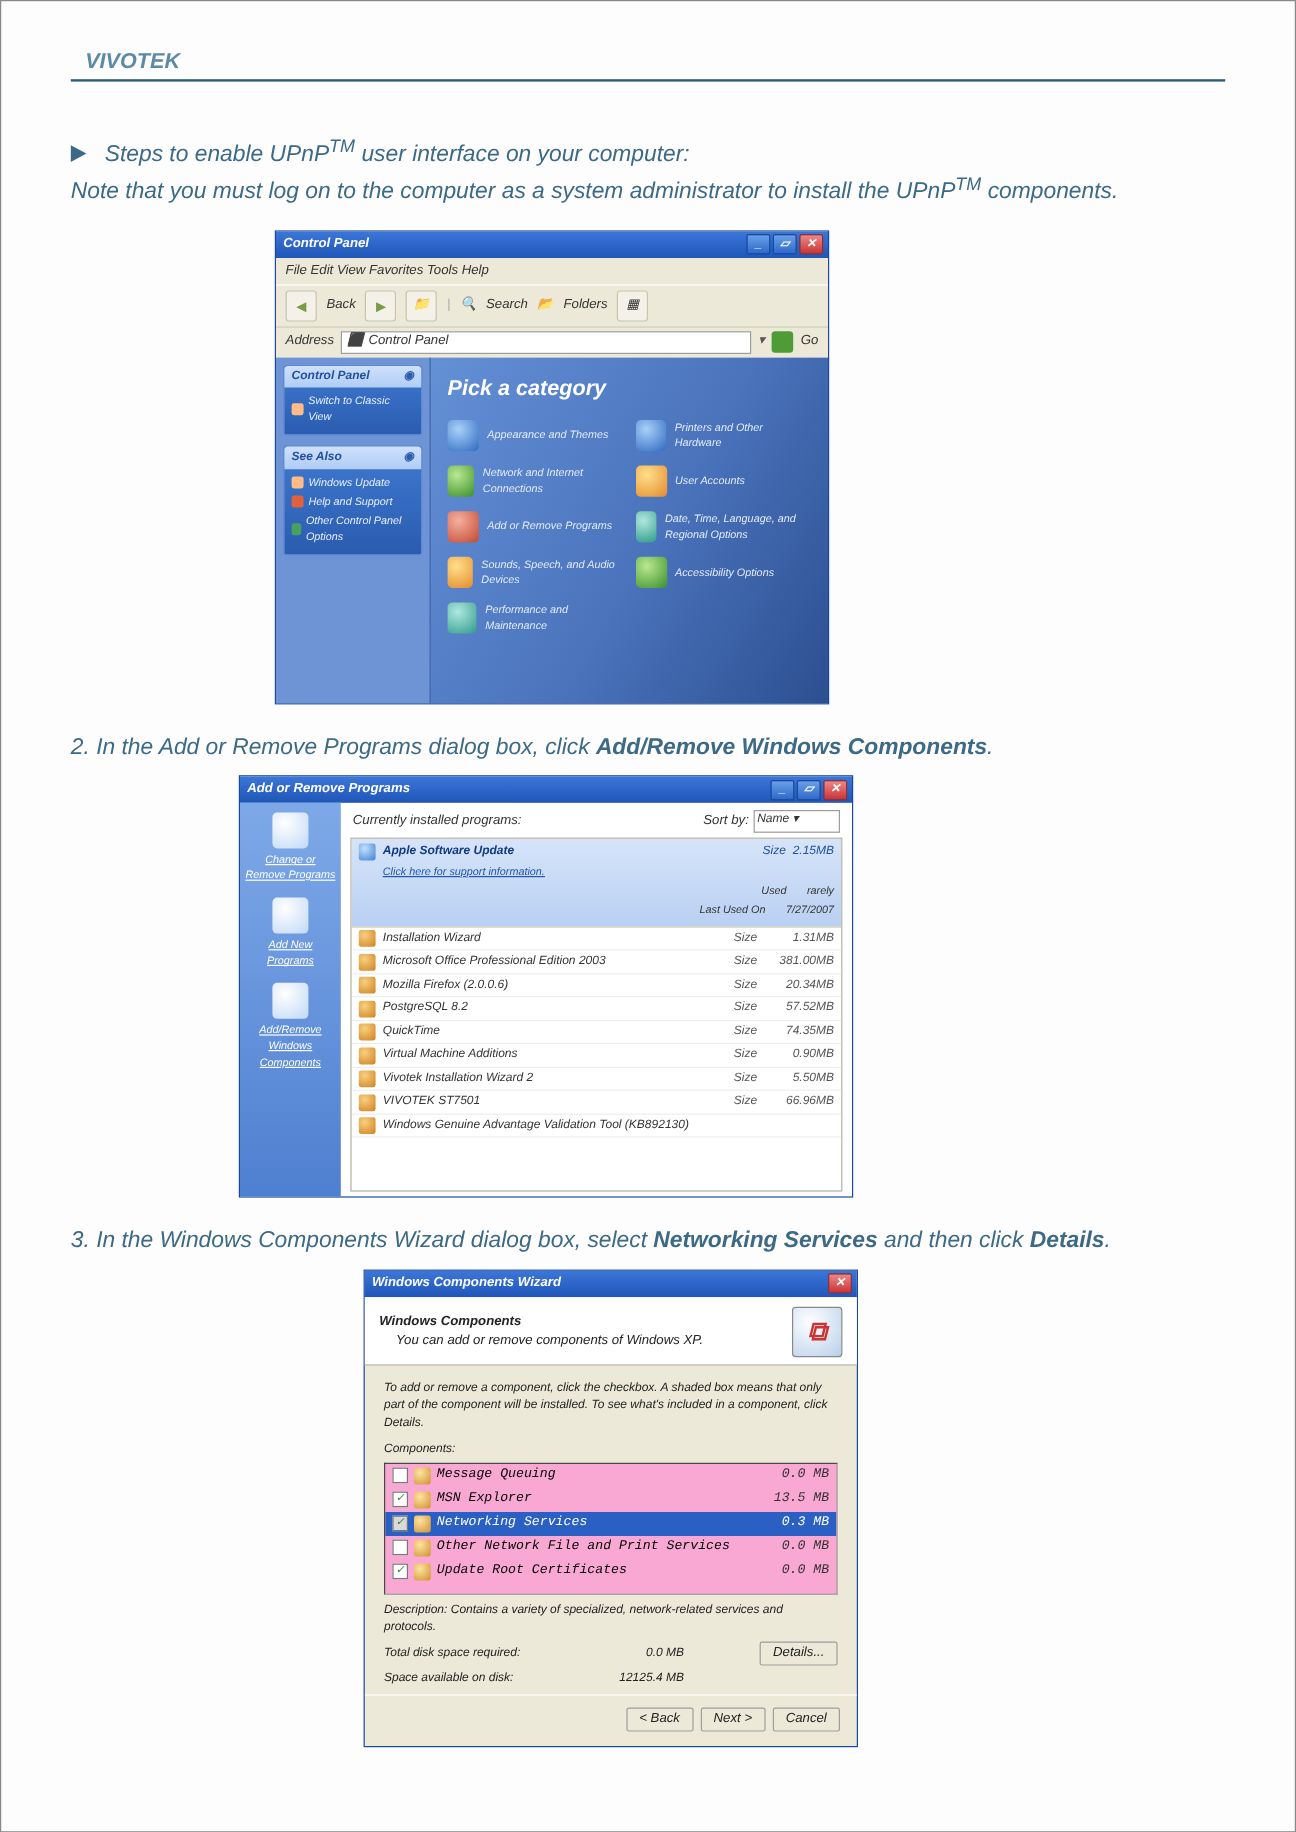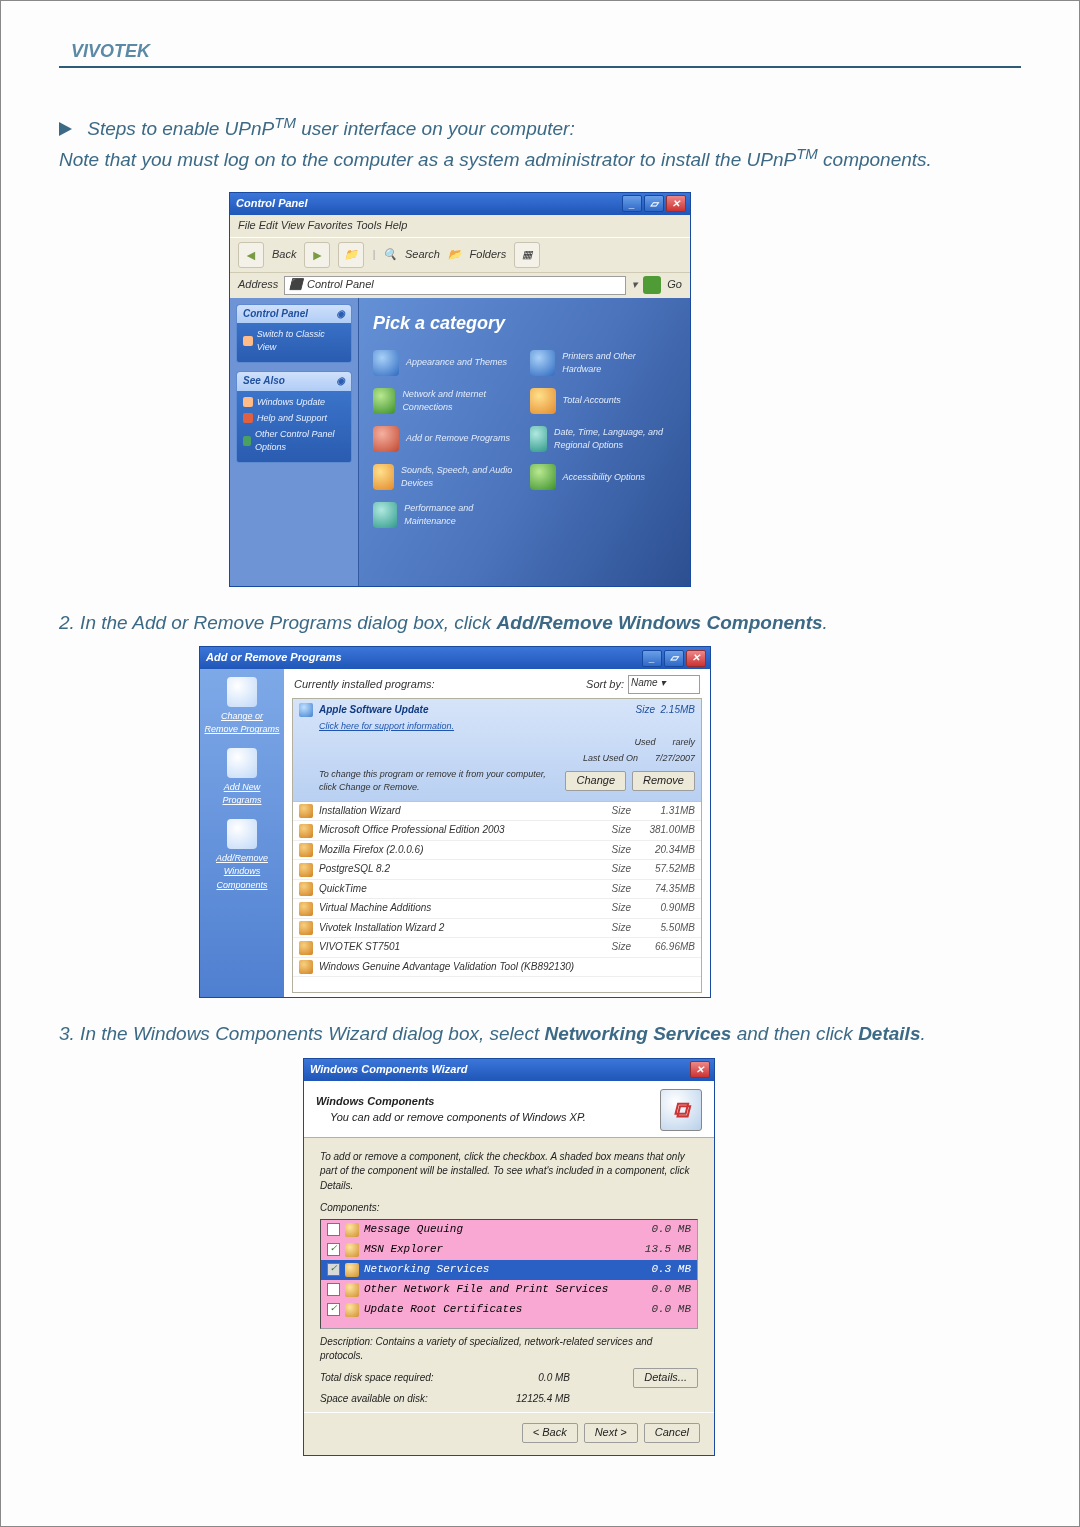--- a/index.html
+++ b/index.html
@@ -230,21 +230,21 @@
               <div class="cp-item blue">
                   <span class="i"></span>
                   <span>Printers and Other Hardware</span>
                 </div>
               <div class="cp-item green">
                   <span class="i"></span>
                   <span>Network and Internet Connections</span>
                 </div>
               <div class="cp-item">
                   <span class="i"></span>
-                  <span>Total Accounts</span>
+                  <span>User Accounts</span>
                 </div>
               <div class="cp-item red">
                   <span class="i"></span>
                   <span>Add or Remove Programs</span>
                 </div>
               <div class="cp-item teal">
                   <span class="i"></span>
                   <span>Date, Time, Language, and Regional Options</span>
                 </div>
               <div class="cp-item">
@@ -308,27 +308,20 @@
                 </div>
                 <div class="sub">Click here for support information.</div>
                 <div class="hint">
                   <span></span>
                   <span class="r"><span>Used</span>&nbsp;&nbsp;<span>rarely</span></span>
                 </div>
                 <div class="hint">
                   <span></span>
                   <span class="r"><span>Last Used On</span>&nbsp;&nbsp;<span>7/27/2007</span></span>
                 </div>
-                <div class="hint">
-                  <span>To change this program or remove it from your computer, click Change or Remove.</span>
-                  <span class="r">
-                    <span class="btn">Change</span>
-                    <span class="btn">Remove</span>
-                  </span>
-                </div>
               </div>
               <div id="arp-rows">
                   <div class="arp-row">
                     <span class="ri"></span>
                     <span class="rn">Installation Wizard</span>
                     <span class="rs">Size</span>
                     <span class="rv">1.31MB</span>
                   </div>
                   <div class="arp-row">
                     <span class="ri"></span>

